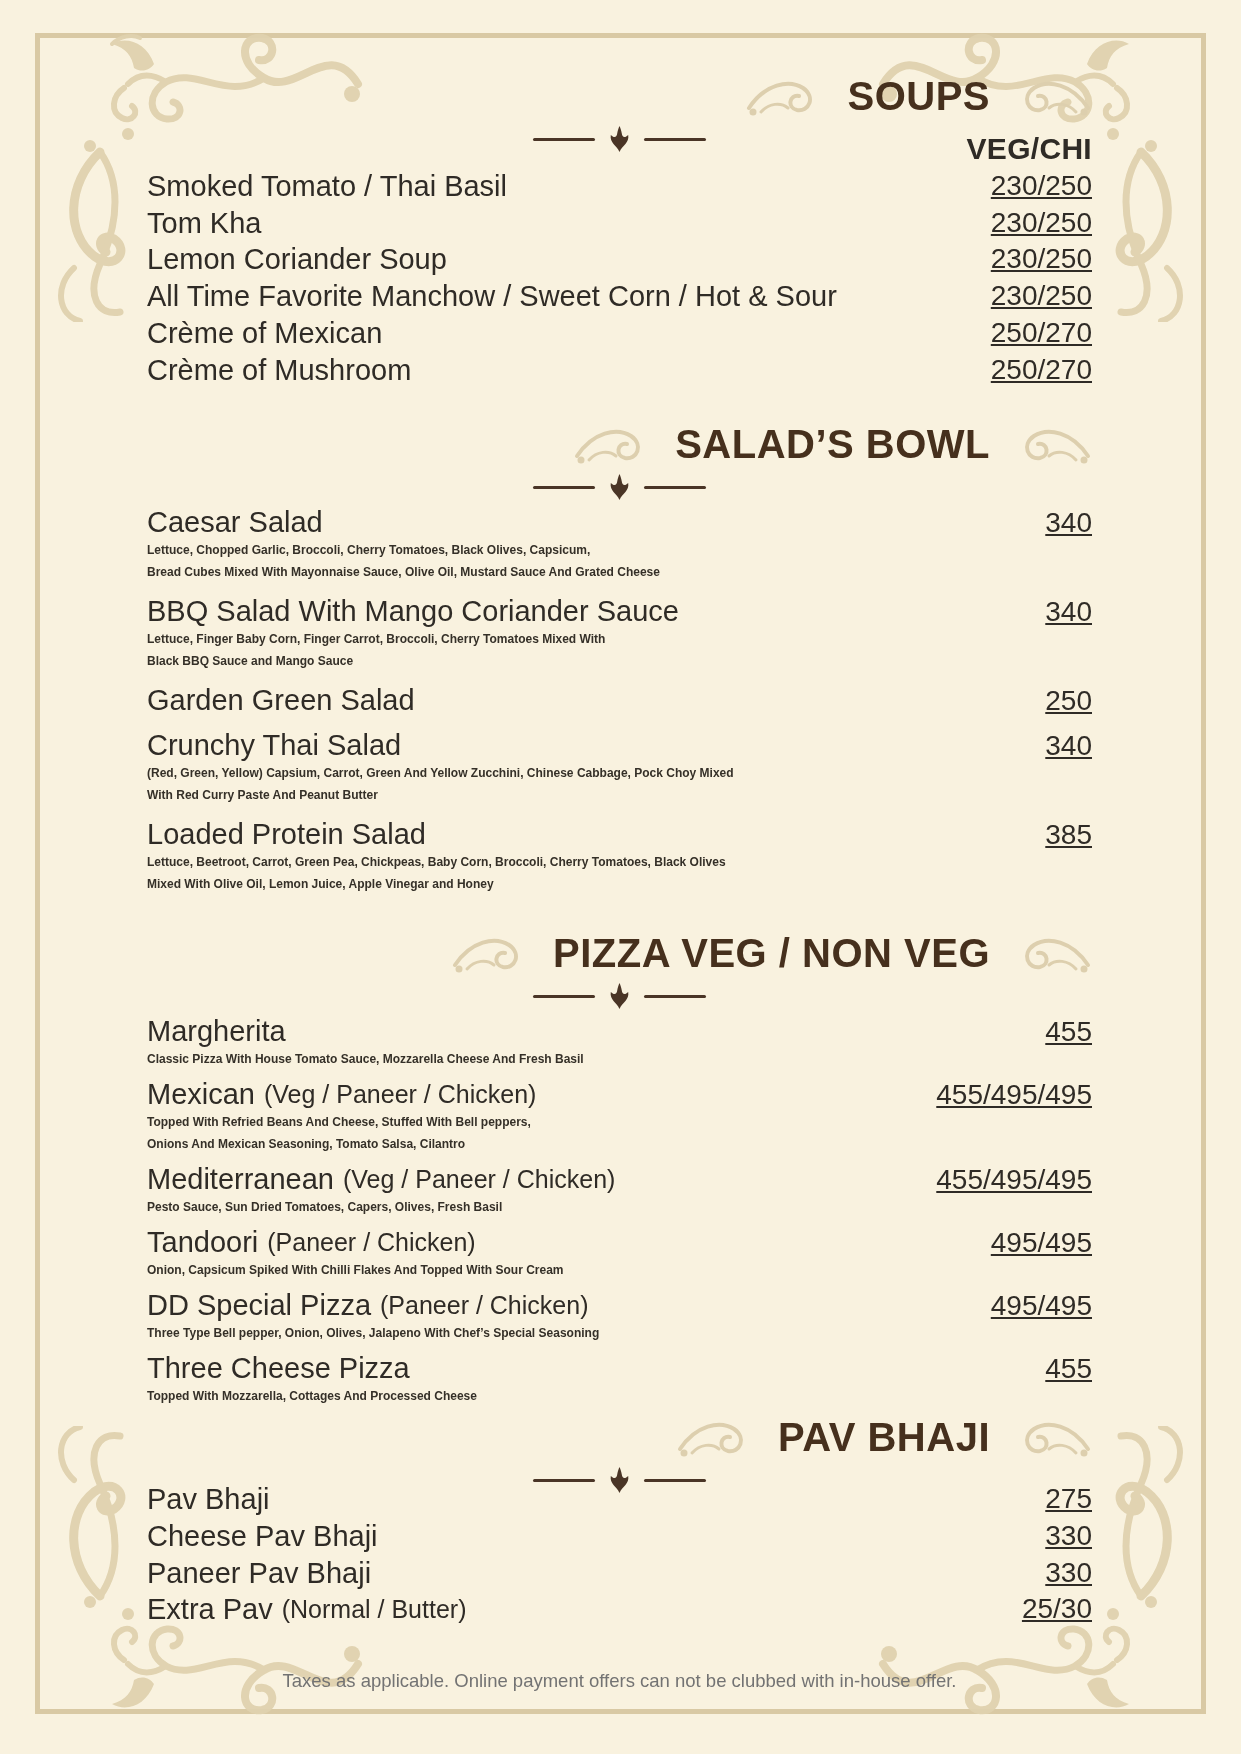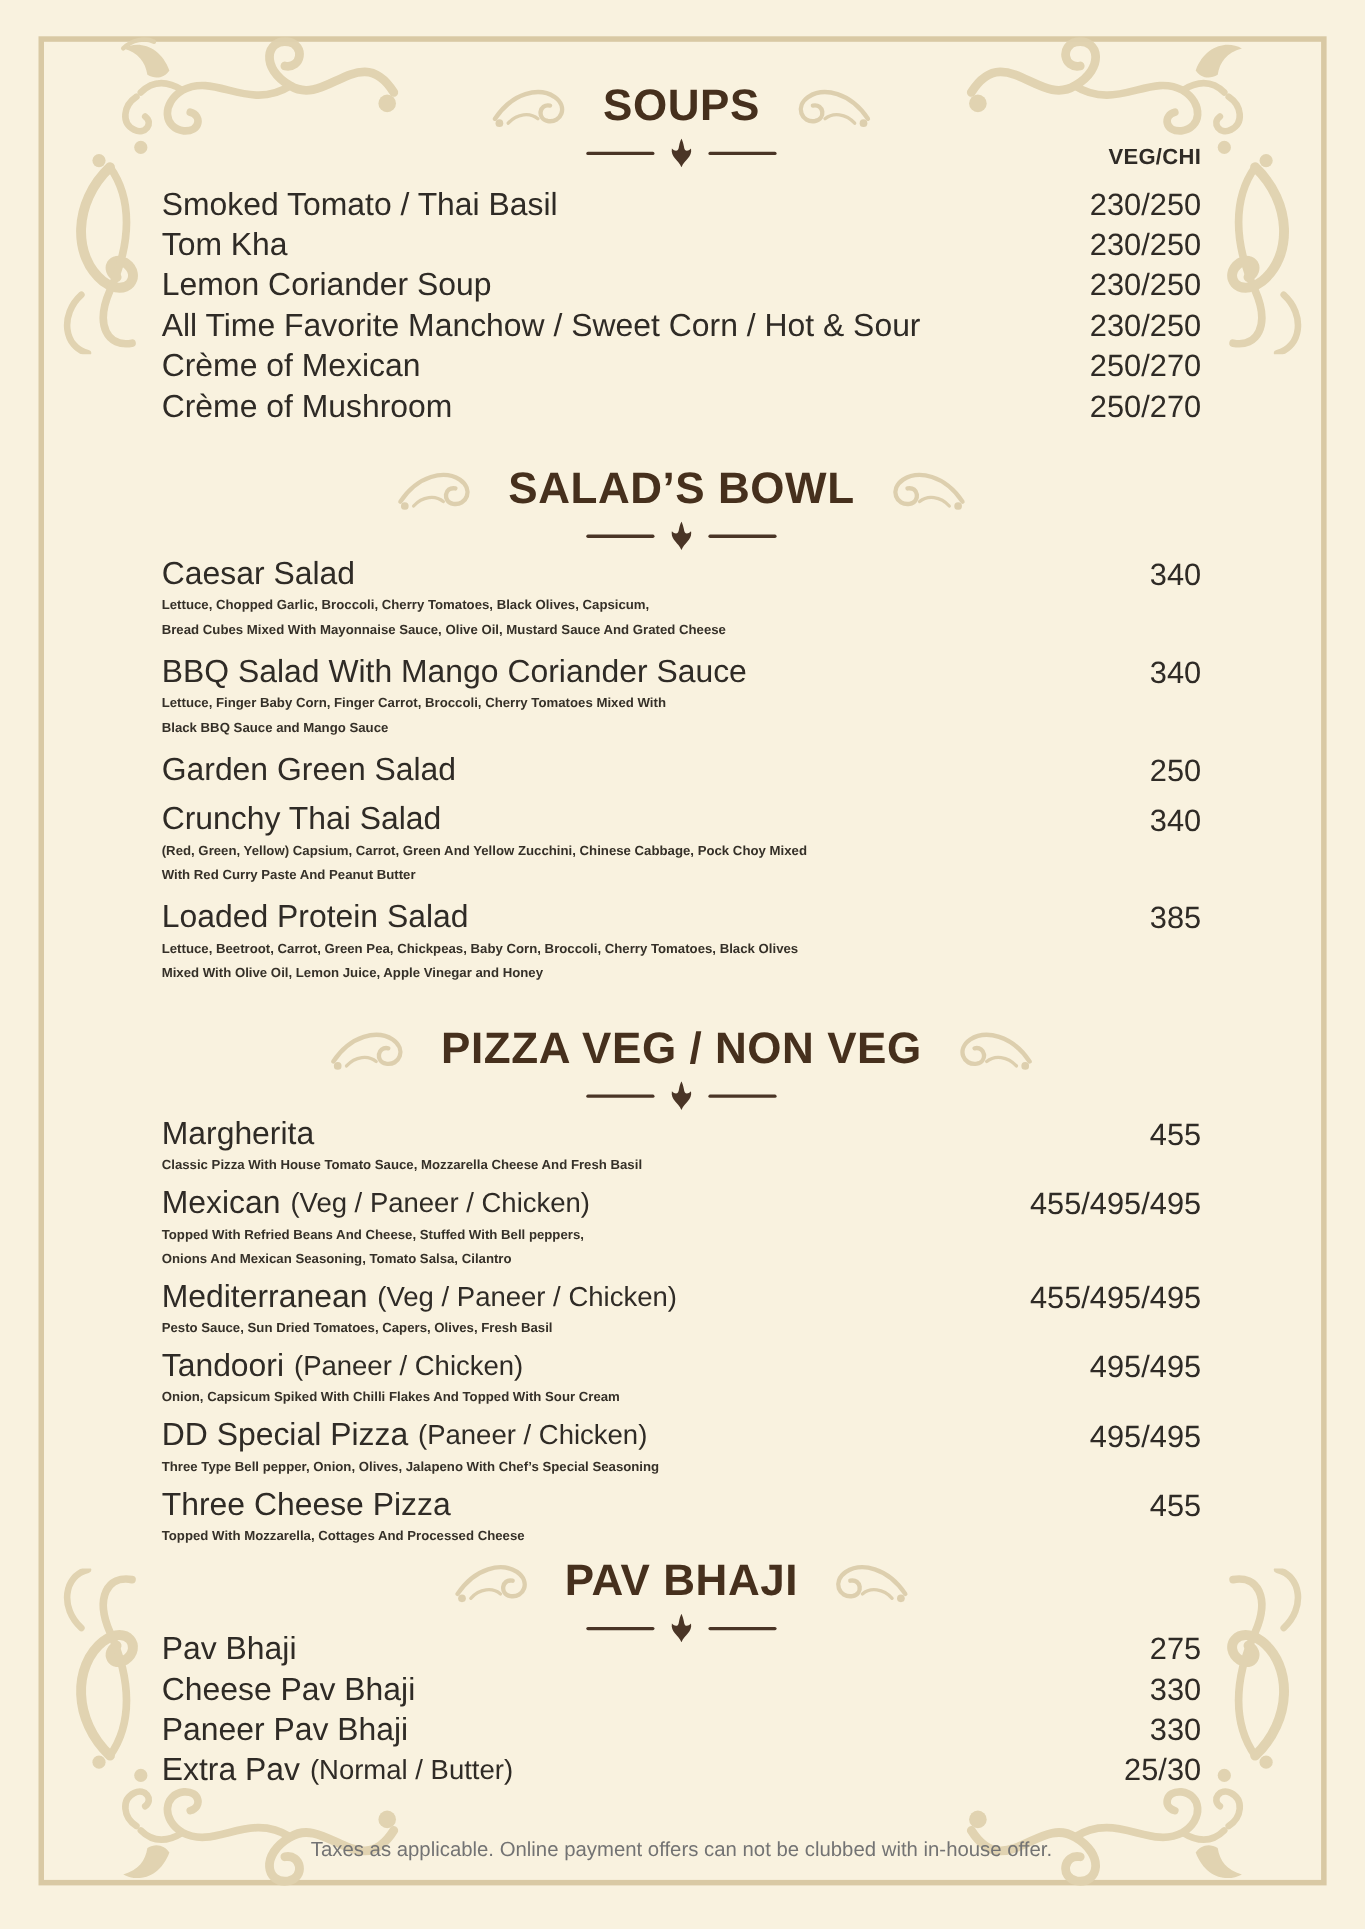--- a/index.html
+++ b/index.html
@@ -18,47 +18,47 @@
   }
   .corner{position:absolute;width:335px;height:300px;opacity:.95;}
   .corner.tl{left:28px;top:22px;}
   .corner.tr{right:28px;top:22px;transform:scaleX(-1);}
   .corner.bl{left:28px;bottom:28px;transform:scaleY(-1);}
   .corner.br{right:28px;bottom:28px;transform:scale(-1,-1);}
 
   .menu-content{position:absolute;left:147px;right:149px;top:0;}
 
   .section{position:relative;}
-  .sec-head{display:flex;justify-content:center;align-items:center;gap:26px;height:44px;}
+  .sec-head{display:flex;justify-content:flex-end;align-items:center;gap:26px;height:44px;}
   .sec-title{
     font-size:40px;font-weight:bold;color:#46301d;letter-spacing:.5px;
     white-space:nowrap;
   }
   .flourish{width:76px;height:44px;flex:0 0 auto;}
   .flourish.right{transform:scaleX(-1);}
   .sec-divider{display:flex;justify-content:center;align-items:center;gap:14px;height:26px;margin-top:8px;}
   .div-line{width:62px;height:3px;background:#4a3526;border-radius:2px;}
   .leaf{width:21px;height:26px;}
   .price-col-header{
     position:absolute;right:0;top:58px;
-    font-size:20px;font-weight:bold;color:#2f2b26;letter-spacing:.3px;
+    font-size:30px;font-weight:bold;color:#2f2b26;letter-spacing:.3px;
   }
 
   .items{margin-top:16px;}
   .sec-salads-bowl .items,.sec-pizza .items{margin-top:6px;}
   .sec-pav-bhaji .items{margin-top:-12px;}
 
   .item{padding-bottom:8px;}
   .sec-salads-bowl .item{padding-bottom:12px;}
   .sec-soups .item,.sec-pav-bhaji .item{padding-bottom:0;}
   .item-line{display:flex;align-items:flex-start;line-height:33px;}
   .sec-soups .item-line,.sec-pav-bhaji .item-line{line-height:36.7px;}
   .item-name{font-size:29px;font-weight:400;white-space:nowrap;}
   .item-suffix{font-size:25px;margin-left:9px;white-space:nowrap;}
-  .item-price{margin-left:auto;font-size:28px;white-space:nowrap;padding-left:12px;}
+  .item-price{margin-left:auto;font-size:28px;white-space:nowrap;padding-left:12px;text-decoration:underline;}
   .item-desc{font-size:12px;line-height:22px;color:#353028;white-space:pre-line;font-weight:bold;}
 
   .sec-soups{margin-top:74px;}
   .sec-salads-bowl{margin-top:34px;}
   .sec-pizza{margin-top:24px;}
   .sec-pav-bhaji{margin-top:0;}
 
   .footer-note{
     position:absolute;left:147px;right:149px;top:1670px;
     text-align:center;font-size:18.5px;color:#737373;

